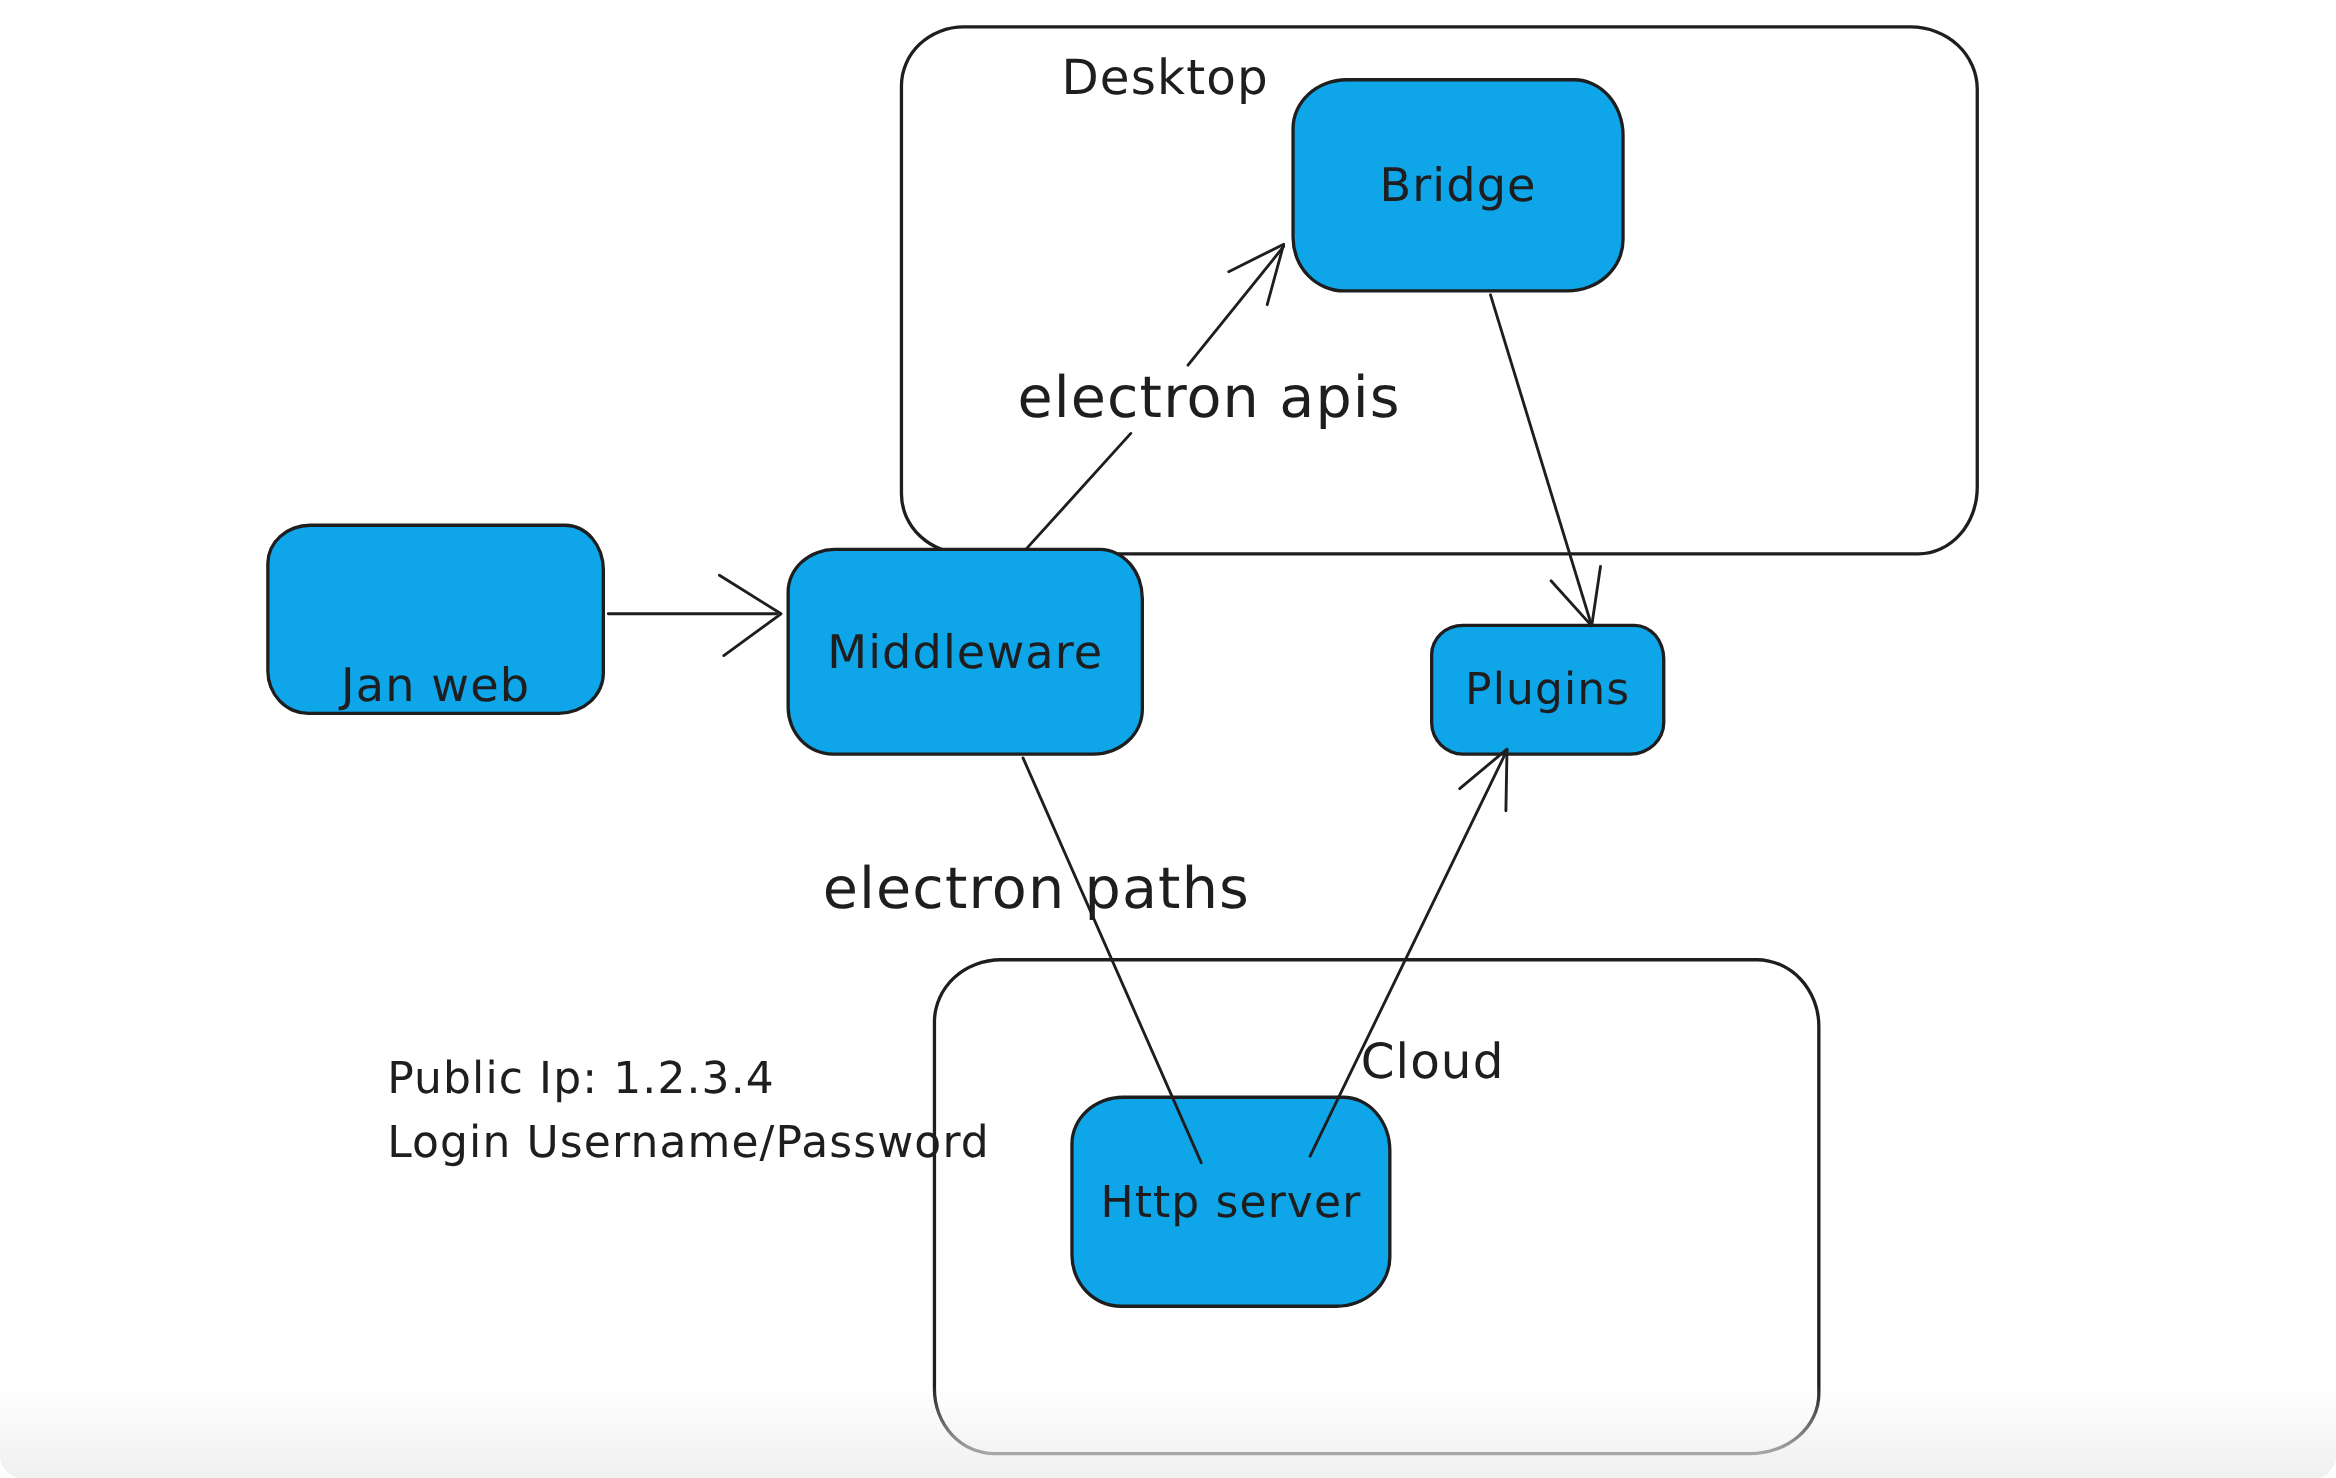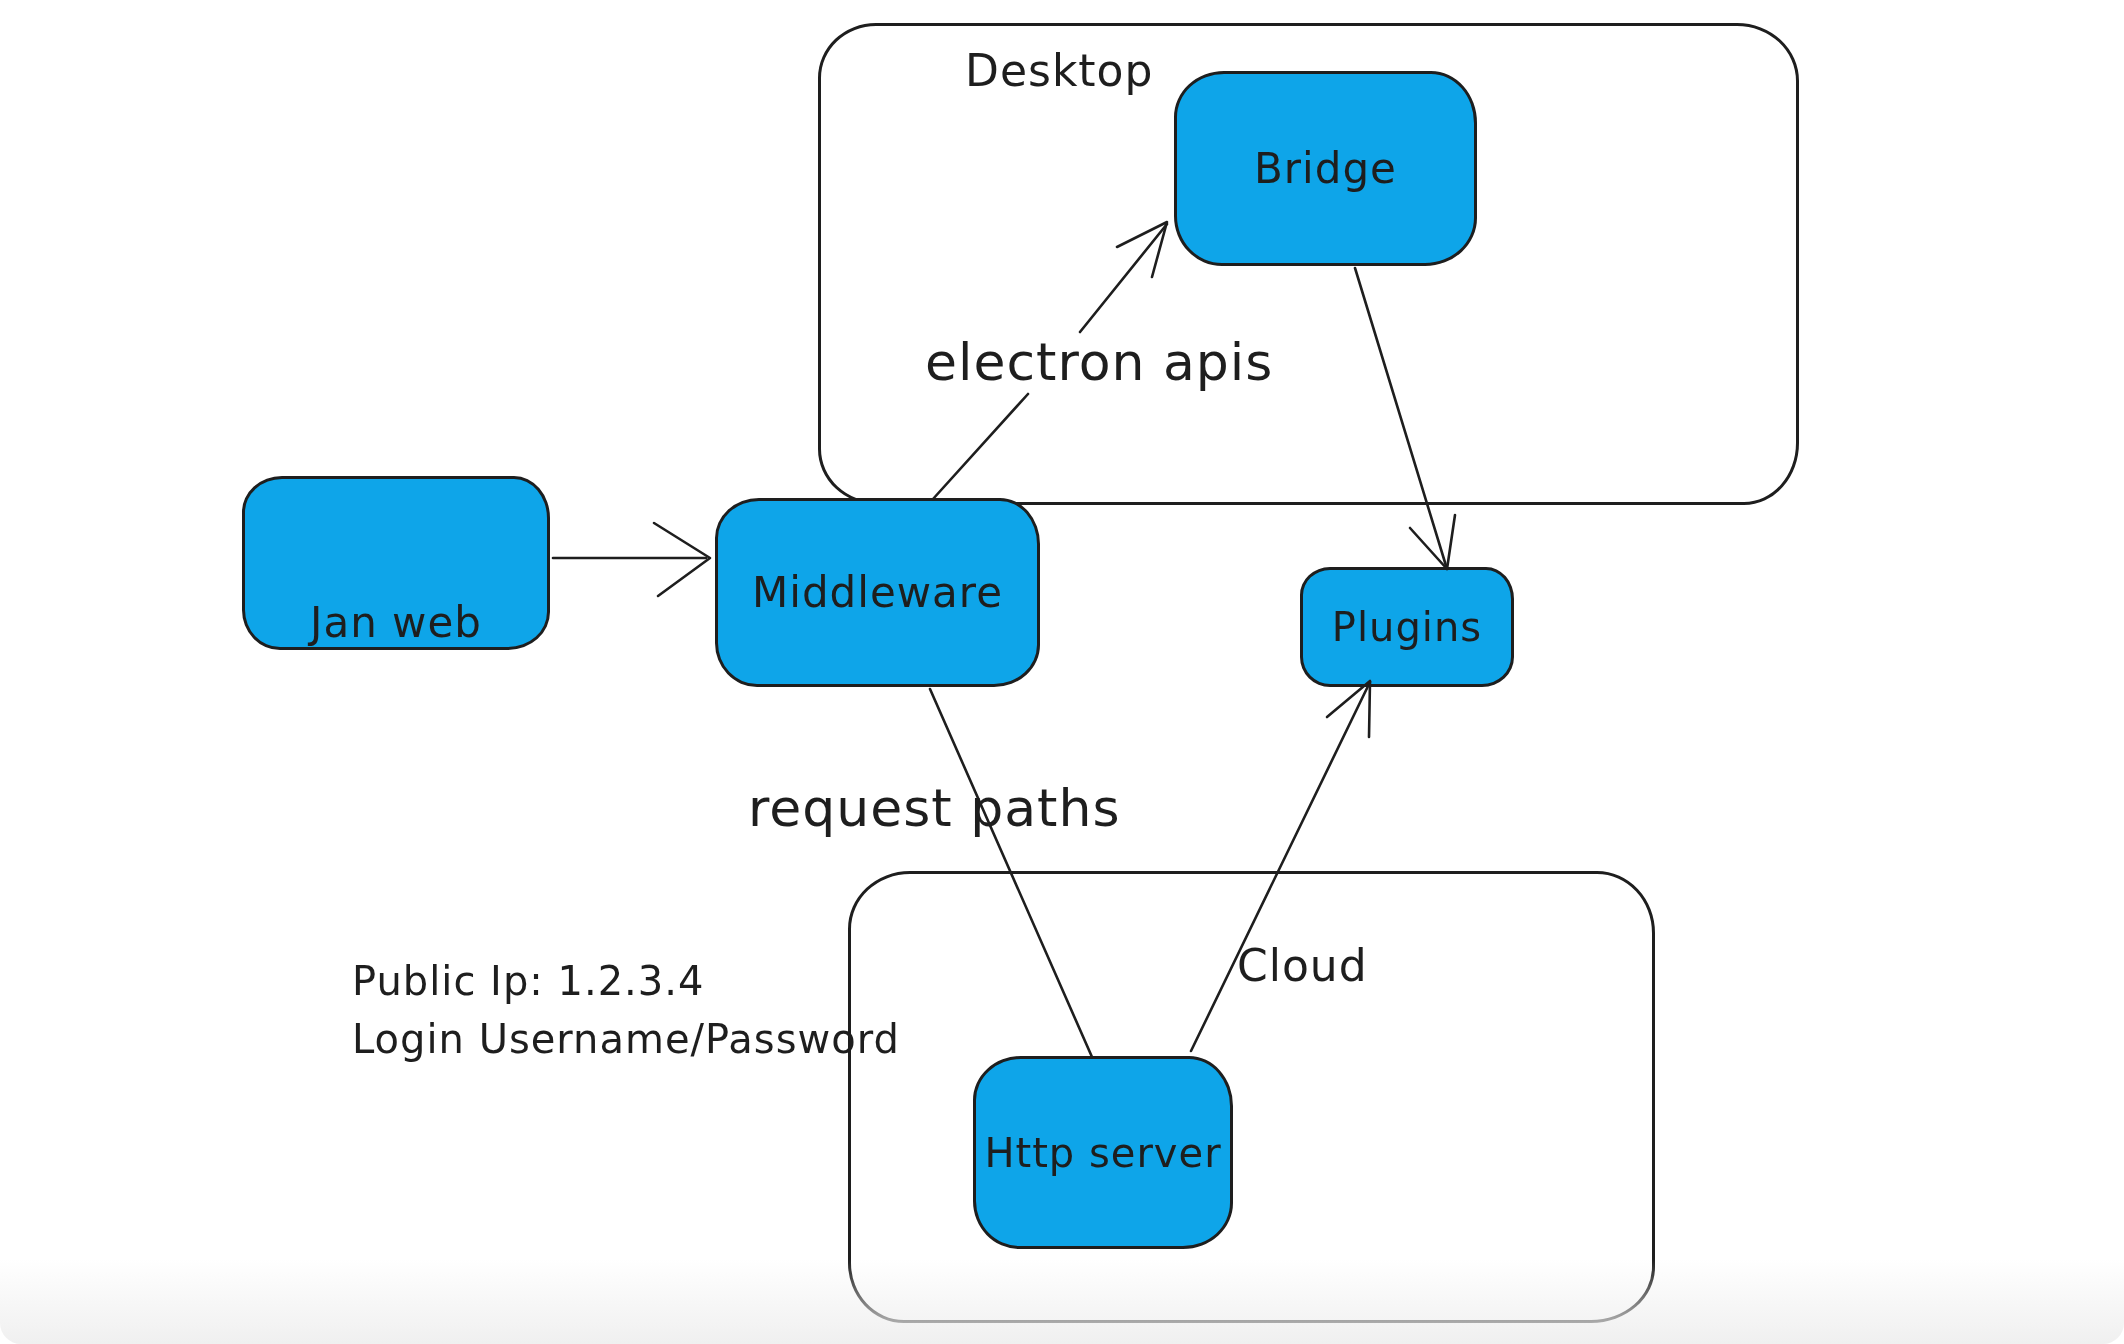--- a/index.html
+++ b/index.html
@@ -54,21 +54,21 @@
   }
   .node.jan-web     { left: 242px;  top: 476px;  width: 308px; height: 174px;
                       border-radius: 40px 36px 42px 38px / 36px 42px 38px 40px; align-items: flex-end; }
   .node.middleware  { left: 715px;  top: 498px;  width: 325px; height: 189px;
                       border-radius: 44px 40px 46px 42px / 40px 46px 42px 44px; }
   .node.bridge      { left: 1174px; top: 71px;   width: 303px; height: 195px;
                       border-radius: 50px 46px 52px 48px / 46px 52px 48px 50px; }
   .node.plugins     { left: 1300px; top: 567px;  width: 214px; height: 120px;
                       border-radius: 30px 28px 32px 30px / 28px 32px 30px 30px;
                       font-size: 40px; }
-  .node.http-server { left: 973px;  top: 1056px; width: 260px; height: 193px;
+  .node.http-server { left: 973px;  top: 996px; width: 292px; height: 193px;
                       border-radius: 48px 44px 50px 46px / 44px 50px 46px 48px;
                       font-size: 40px; }
 
   
   svg.connectors {
     position: absolute;
     left: 0; top: 0;
     width: 2124px; height: 1344px;
     pointer-events: none;
   }
@@ -159,21 +159,21 @@
       <path d="M930,689 L1092,1057"></path>
     </g>
 
     <g>
       <path d="M1191,1051 L1370,682"></path>
       <polyline points="1327,717 1370,681 1369,737"></polyline>
     </g>
   </svg>
 
   <div class="edge-label electron-apis">electron apis</div>
-  <div class="edge-label request-paths">request paths</div>
+  <div class="edge-label request-paths">electron paths</div>
 
   <div class="annotation">
     <div>Public Ip: 1.2.3.4</div>
     <div>Login Username/Password</div>
   </div>
 
   <div class="bottom-fade"></div>
 </div>
 
 </body></html>

